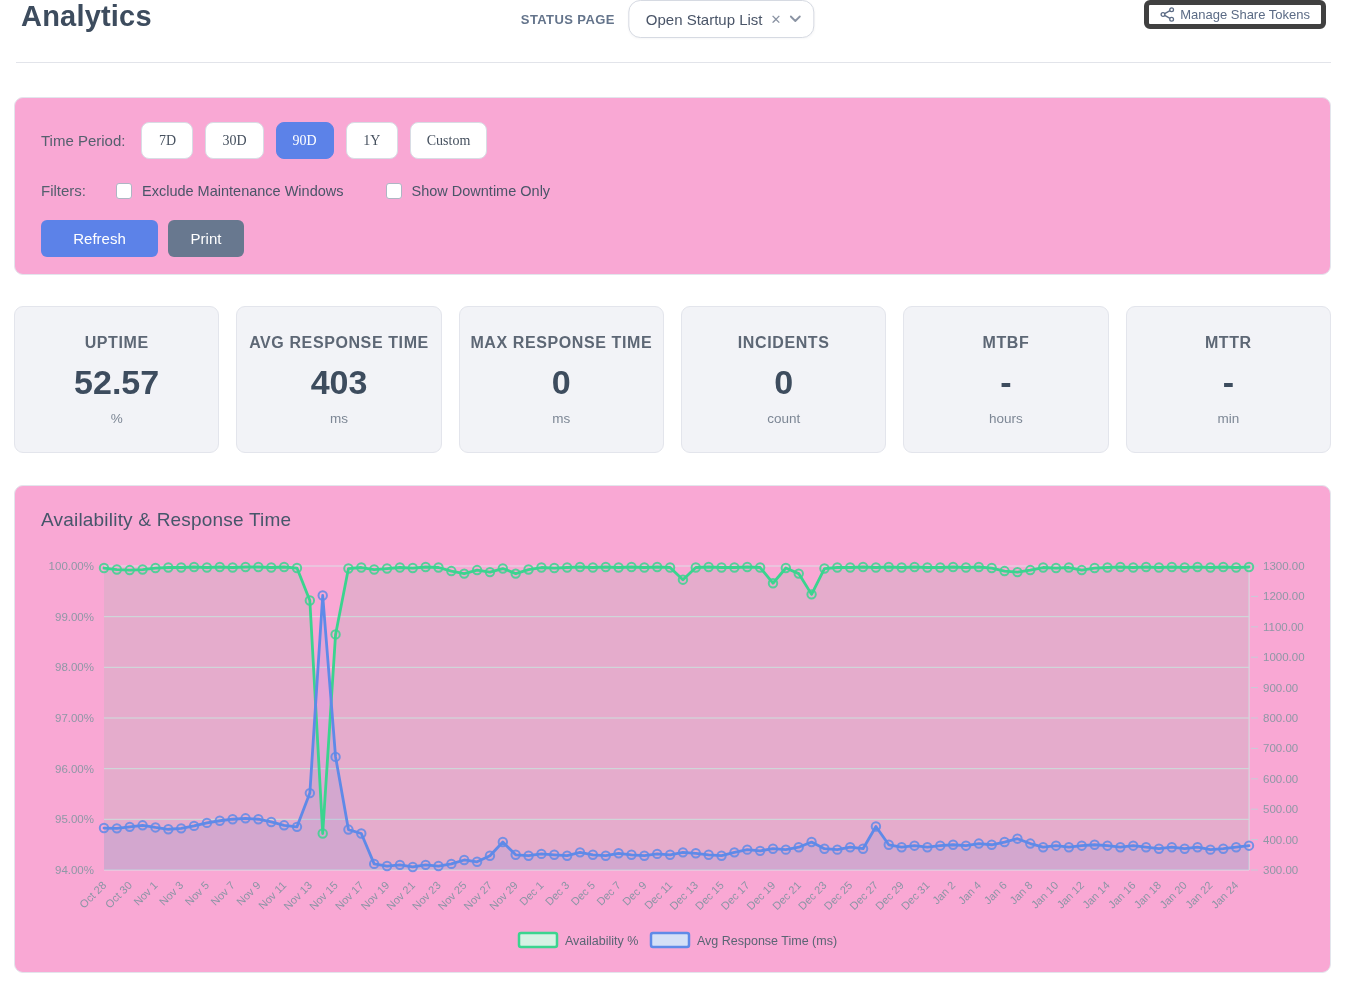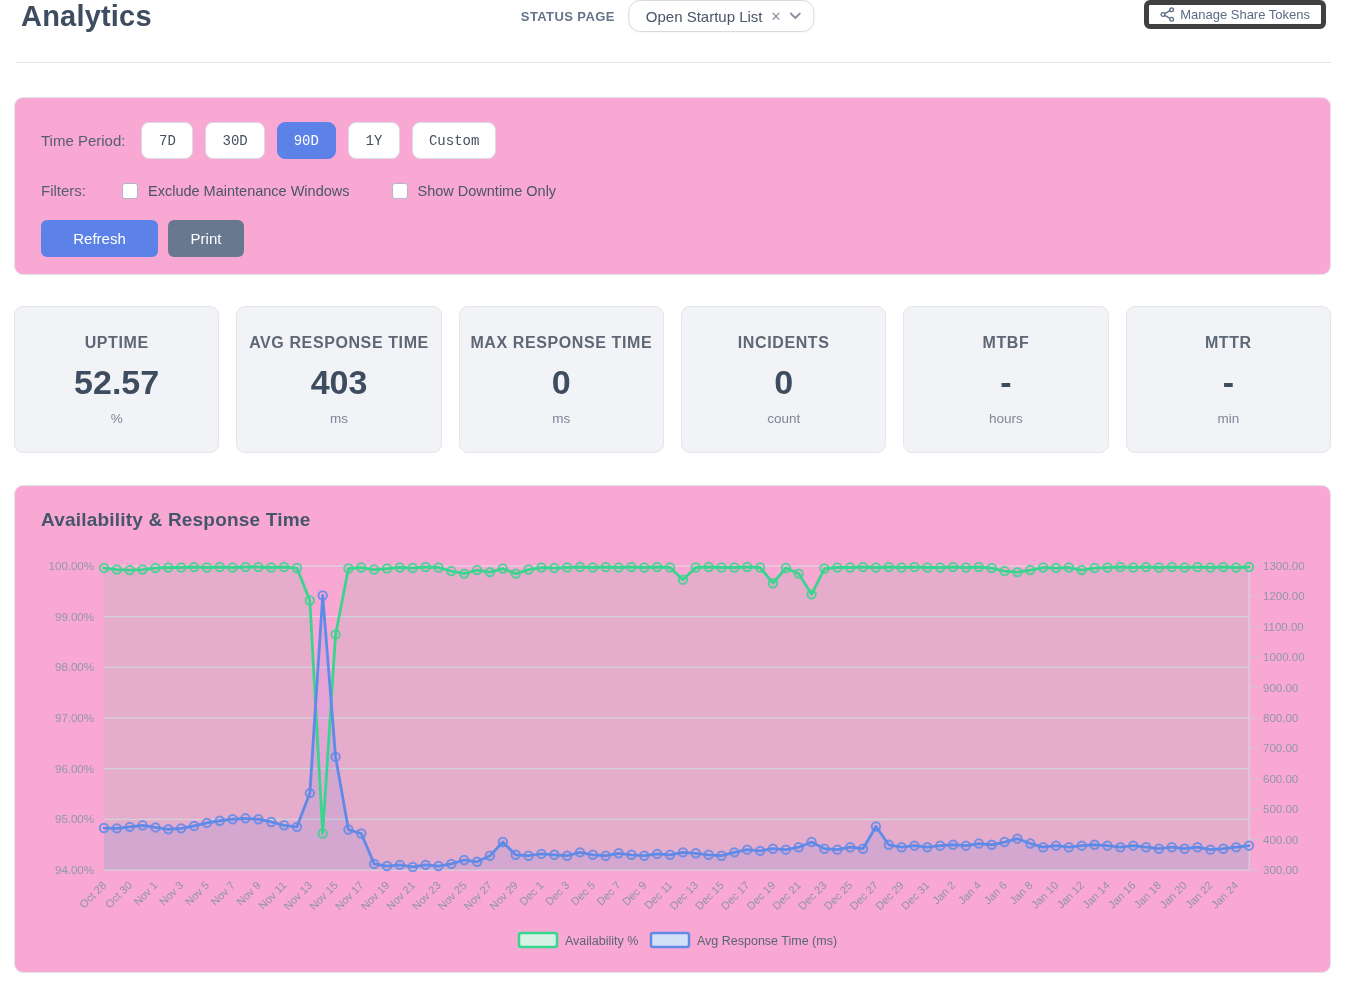--- a/index.html
+++ b/index.html
@@ -5,56 +5,56 @@
   * { margin:0; padding:0; box-sizing:border-box; }
   html,body { width:1347px; height:995px; background:#ffffff;
     font-family:"Liberation Sans", sans-serif; color:#3d4c5e; }
 
   
   .topbar { height:62px; display:flex; padding:0 21px; position:relative; }
   .app-title { font-size:29px; font-weight:700; color:#3d4c5e; letter-spacing:0.2px; }
   .status-group { position:absolute; left:50%; transform:translateX(-52%); display:flex; align-items:center; gap:14px; }
   .status-label { font-size:13px; font-weight:700; color:#64748b; letter-spacing:0.4px; }
   .status-select { display:flex; align-items:center; gap:6px; background:#fff; border:1px solid #d6dae2;
-    border-radius:12px; height:32px; padding:0 12px 0 16px; box-shadow:0 1px 2px rgba(40,50,70,0.04); cursor:pointer; }
+    border-radius:12px; height:38px; padding:0 12px 0 16px; box-shadow:0 1px 2px rgba(40,50,70,0.04); cursor:pointer; }
   .status-select .value { font-size:15px; color:#4a5568; }
   .clear-x { font-size:13px; color:#8a93a3; padding:0 2px; cursor:pointer; }
   .chev { width:12px; height:8px; }
   .manage-btn { margin-left:auto; display:flex; align-items:center; gap:5px; height:29px; padding:0 11px;
     background:#fff; border:5px solid #404040; border-radius:6px; font-size:13px; color:#5b6b85; cursor:pointer; }
   .divider { height:1px; background:#e2e4ea; margin:0 16px; }
 
   
   .panel { background:#f9a8d4; border:1px solid #e3e5ec; border-radius:9px; margin:0 16px 0 14px; }
   .filters-panel { margin-top:34px; height:178px; padding:24px 26px; }
   .row1 { display:flex; align-items:center; gap:12px; }
   .tp-label { font-size:15px; color:#55606e; margin-right:4px; }
   .tp-btn { min-width:52px; padding:0 16px; height:37px; background:#fff; border:1px solid #d8dce4;
-    border-radius:8px; font-size:14px; color:#45505e; cursor:pointer; font-family:Liberation Mono, monospace; }
+    border-radius:8px; font-size:14px; color:#45505e; cursor:pointer; font-family:Liberation Serif, serif; }
   .tp-btn.active { background:#5c82e8; border-color:#5c82e8; color:#fff; }
   .row2 { display:flex; align-items:center; gap:10px; margin-top:23px; }
-  .flt-label { font-size:15px; color:#55606e; margin-right:26px; }
+  .flt-label { font-size:15px; color:#55606e; margin-right:20px; }
   .chk { width:16px; height:16px; background:#fff; border:1.5px solid #aeb6c4; border-radius:3px; cursor:pointer; }
   .chk-label { font-size:14.5px; color:#4a5568; margin-right:32px; }
   .row3 { display:flex; align-items:center; gap:10px; margin-top:21px; }
   .btn { height:37px; border:none; border-radius:6px; font-size:15px; color:#fff; cursor:pointer; font-family:inherit; }
   .btn-refresh { width:117px; background:#5c82e8; }
   .btn-print { width:76px; background:#68788f; }
 
   
   .stats-row { display:flex; gap:17px; margin:31px 16px 0 14px; }
   .card { flex:1; height:147px; background:#f2f3f7; border:1px solid #e3e5ec; border-radius:9px;
     display:flex; flex-direction:column; align-items:center; justify-content:center; }
   .card-label { font-size:16px; font-weight:700; color:#5d6775; letter-spacing:0.6px; }
   .card-value { font-size:34px; font-weight:700; color:#3d4c5e; margin:11px 0 9px; }
   .card-unit { font-size:13.5px; color:#7d8795; }
 
   
   .chart-panel { margin-top:32px; height:488px; position:relative; }
-  .chart-title { position:absolute; top:23px; left:26px; font-size:19px; font-weight:700; color:#46566a; letter-spacing:0.2px; }
+  .chart-title { position:absolute; top:23px; left:26px; font-size:19px; font-weight:400; color:#46566a; letter-spacing:0.2px; }
   #chart-svg { position:absolute; top:0; left:0; }
 </style>
 </head>
 <body>
 
 <div class="topbar">
   <div class="app-title">Analytics</div>
   <div class="status-group">
     <span class="status-label">STATUS PAGE</span>
     <div class="status-select">

